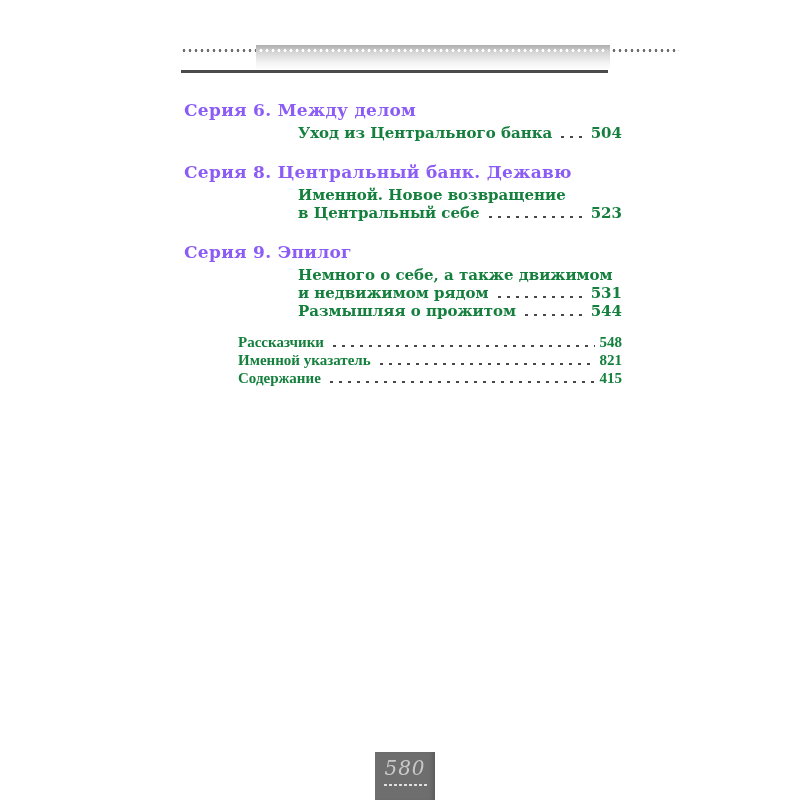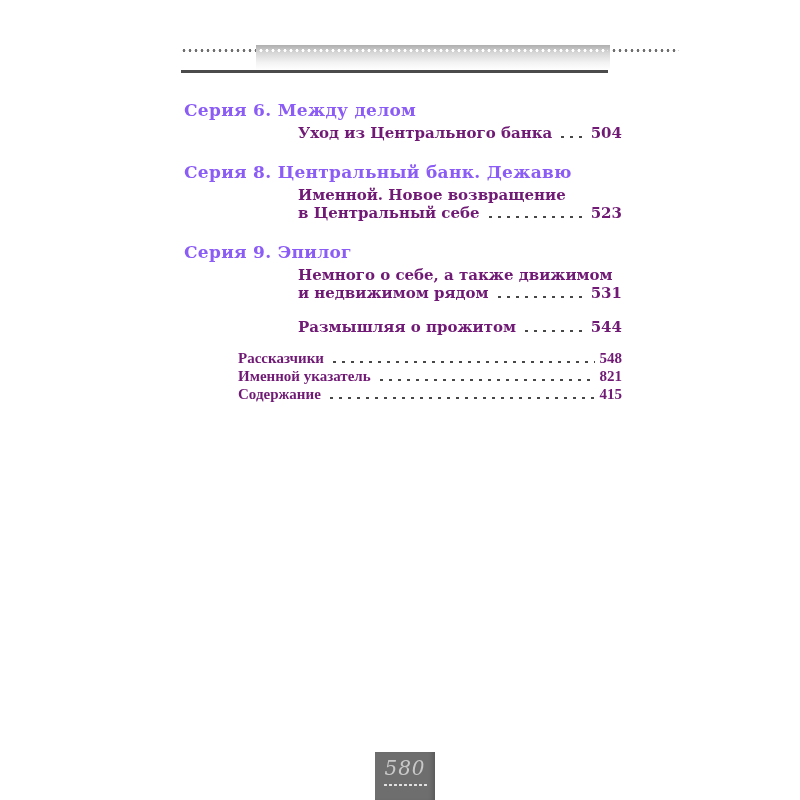--- a/index.html
+++ b/index.html
@@ -35,23 +35,23 @@
 
   
   .toc { position: absolute; left: 184px; top: 96px; width: 438px; color: #3e3e3e; }
   .section + .section { margin-top: 20px; }
   .sec-heading {
     margin: 4px 0 3px 0; padding: 0;
     font-size: 17px; line-height: 21px; font-weight: bold;
     letter-spacing: 0.3px; color: #8b5cf6;
   }
   .entries { margin-left: 114px; }
-  .entry + .entry { margin-top: 16px; }
+  .entry + .entry { margin-top: 0; }
   .eline, .row {
-    font-size: 15px; line-height: 18px; font-weight: 600; color: #701a75;
+    font-size: 15px; line-height: 18px; font-weight: 600; color: #15803d;
   }
   .row { display: flex; align-items: baseline; }
   .leader {
     flex: 1 1 auto; align-self: flex-end;
     height: 4px; margin: 0 5px 3px 6px; min-width: 12px;
     background-image: radial-gradient(circle, #474747 1.15px, transparent 1.5px);
     background-size: 9px 4px; background-repeat: repeat-x; background-position: left center;
   }
   .pagenum { white-space: nowrap; }
   .backmatter { margin-top: 13px; margin-left: 54px; font-family: Liberation Serif, serif; }

